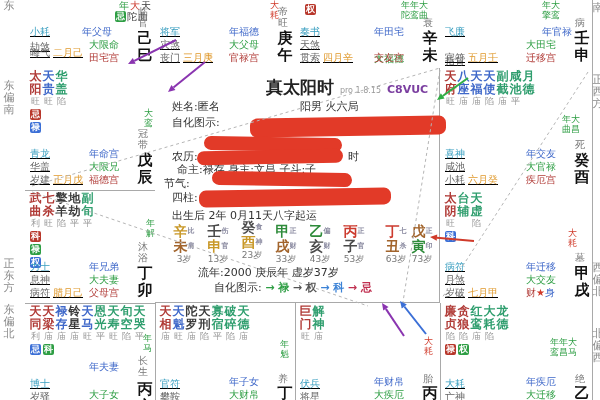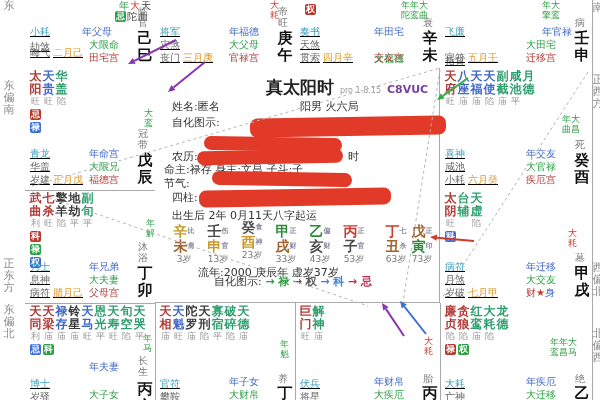--- a/index.html
+++ b/index.html
@@ -499,21 +499,21 @@
     </div>
   <div id="center">
     
   </div>
   <div id="centertext">
       <div class="c-line" style="left:172px;top:100px">姓名:匿名</div>
       <div class="c-line" style="left:300px;top:100px">阳男 火六局</div>
       <div class="c-line" style="left:172px;top:116px">自化图示:</div>
       <div class="c-line" style="left:172px;top:136px"></div>
       <div class="c-line" style="left:172px;top:150px">农历:<span style="position:absolute;left:176px">时</span></div>
-      <div class="c-line" style="left:164px;top:163px">命主:禄存 身主:文昌 子斗:子</div>
+      <div class="c-line" style="left:177px;top:163px">命主:禄存 身主:文昌 子斗:子</div>
       <div class="c-line" style="left:164px;top:177px">节气:</div>
       <div class="c-line" style="left:172px;top:191px">四柱:</div>
       <div class="c-line" style="left:172px;top:209px">出生后 2年 0月11天八字起运</div>
       <div class="dy" style="left:168px;top:224px;width:32px">
         <div class="st" style="color:#c9992a">辛<span class="tn">比</span></div>
         <div class="st" style="color:#a2642c">未<span class="tn">肩</span></div>
         <div class="ag">3岁</div>
       </div>
       <div class="dy" style="left:202px;top:224px;width:32px">
         <div class="st" style="color:#4a4a4a">壬<span class="tn">伤</span></div>
@@ -544,21 +544,21 @@
         <div class="st" style="color:#cc3b2f">丁<span class="tn">七</span></div>
         <div class="st" style="color:#a2642c">丑<span class="tn">杀</span></div>
         <div class="ag">63岁</div>
       </div>
       <div class="dy" style="left:406px;top:224px;width:32px">
         <div class="st" style="color:#a2642c">戊<span class="tn">正</span></div>
         <div class="st" style="color:#2e8b3a">寅<span class="tn">印</span></div>
         <div class="ag">73岁</div>
       </div>
       <div class="c-line" style="left:198px;top:266px">流年:2000 庚辰年 虚岁37岁</div>
-      <div class="c-line" style="left:214px;top:275px"><span>自化图示:</span> <span style="color:#2e9e44;font-weight:700">→ 禄</span> <span style="color:#555555;font-weight:700">→ 权</span> <span style="color:#3b82d6;font-weight:700">→ 科</span> <span style="color:#c03050;font-weight:700">→ 忌</span></div>
+      <div class="c-line" style="left:214px;top:281px"><span>自化图示:</span> <span style="color:#2e9e44;font-weight:700">→ 禄</span> <span style="color:#555555;font-weight:700">→ 权</span> <span style="color:#3b82d6;font-weight:700">→ 科</span> <span style="color:#c03050;font-weight:700">→ 忌</span></div>
     </div>
   <div id="title">
     <span>真太阳时</span>
     <span id="ver">pro 1.8.15</span>
     <span id="code">C8VUC</span>
   </div>
   <svg id="overlay" width="600" height="400">
       <line x1="32" y1="186" x2="440" y2="68" stroke="#b5b5b5" stroke-width="1" stroke-dasharray="3,3"></line>
       <line x1="32" y1="192" x2="368" y2="306" stroke="#b5b5b5" stroke-width="1" stroke-dasharray="3,3"></line>
       <line x1="440" y1="70" x2="402" y2="308" stroke="#b5b5b5" stroke-width="1" stroke-dasharray="3,3"></line>

